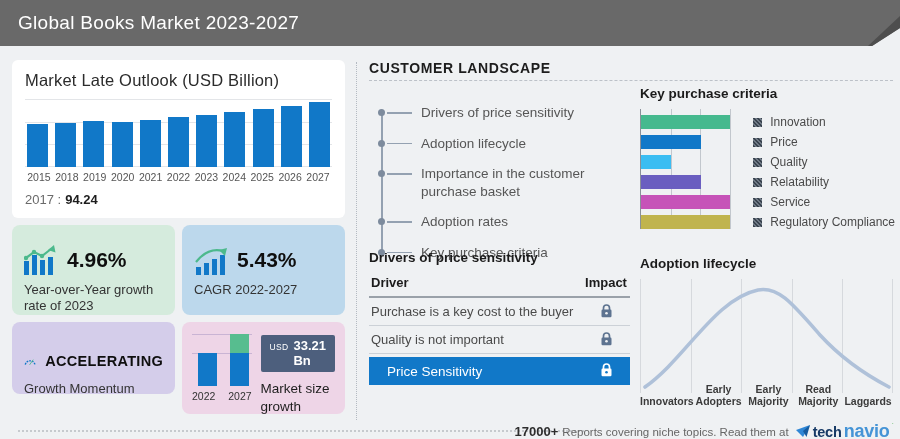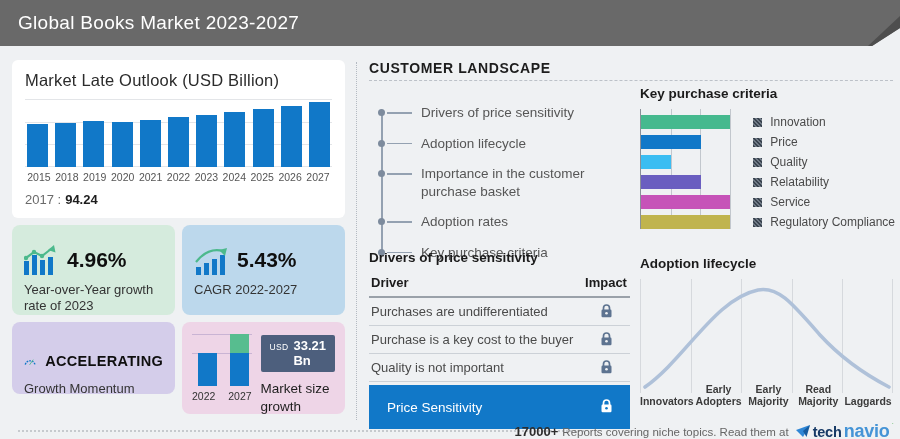--- a/index.html
+++ b/index.html
@@ -67,21 +67,21 @@
 
   .drivers{position:absolute;left:369px;top:250px;width:261px;}
   .drv-title{font-size:13.5px;font-weight:700;color:#1b1b1b;}
   .t-head{display:flex;justify-content:space-between;align-items:center;margin-top:10px;
           padding:0 0 6px 2px;border-bottom:2px solid #9aa1a9;font-size:13px;font-weight:700;color:#1b1b1b;}
   .t-head .impact{width:48px;text-align:center;}
   .t-row{display:flex;justify-content:space-between;align-items:center;height:27px;
          border-bottom:1px solid #ccd1d7;font-size:13px;color:#4a4a4a;padding-left:2px;}
   .lock-cell{width:48px;display:flex;justify-content:center;}
   .lock{color:#5d7390;}
-  .row-highlight{display:flex;justify-content:space-between;align-items:center;height:44px;
+  .row-highlight{display:flex;justify-content:space-between;align-items:center;height:28px;
                  margin-top:3px;background:#1178c8;color:#ffffff;font-size:13.5px;padding-left:18px;}
   .row-highlight .lock{color:#ffffff;}
 
   
   .right-top{position:absolute;left:640px;top:86px;width:255px;}
   .sec-title{font-size:13.5px;font-weight:700;color:#1b1b1b;}
   .kpc-wrap{display:flex;margin-top:8px;}
   .kpc-plot{position:relative;width:112px;height:120px;border-left:1.5px solid #8a9099;}
   .kpc-grid{position:absolute;top:0;bottom:0;width:1px;background:#c2c7cd;}
   .kpc-rows{position:relative;}
@@ -247,30 +247,20 @@
   </div>
 
   <div class="drivers">
     <div class="drv-title">Drivers of price sensitivity</div>
     <div class="t-head">
       <span>Driver</span>
       <span class="impact">Impact</span>
     </div>
     <div id="driver-rows">
         <div class="t-row">
-          <span>Purchases are undifferentiated</span>
-          <span class="lock-cell">
-            <span class="lock"><svg width="13" height="15" viewBox="0 0 13 15">
-                <path d="M3.5 7 V5 a3 3 0 0 1 6 0 V7" fill="none" stroke="currentColor" stroke-width="1.7"></path>
-                <rect x="1.5" y="6.6" width="10" height="7.6" rx="1.2" fill="currentColor"></rect>
-                <circle class="kh" cx="6.5" cy="10.3" r="1.3" fill="#eff1f3"></circle>
-              </svg></span>
-          </span>
-        </div>
-        <div class="t-row">
           <span>Purchase is a key cost to the buyer</span>
           <span class="lock-cell">
             <span class="lock"><svg width="13" height="15" viewBox="0 0 13 15">
                 <path d="M3.5 7 V5 a3 3 0 0 1 6 0 V7" fill="none" stroke="currentColor" stroke-width="1.7"></path>
                 <rect x="1.5" y="6.6" width="10" height="7.6" rx="1.2" fill="currentColor"></rect>
                 <circle class="kh" cx="6.5" cy="10.3" r="1.3" fill="#eff1f3"></circle>
               </svg></span>
           </span>
         </div>
         <div class="t-row">

